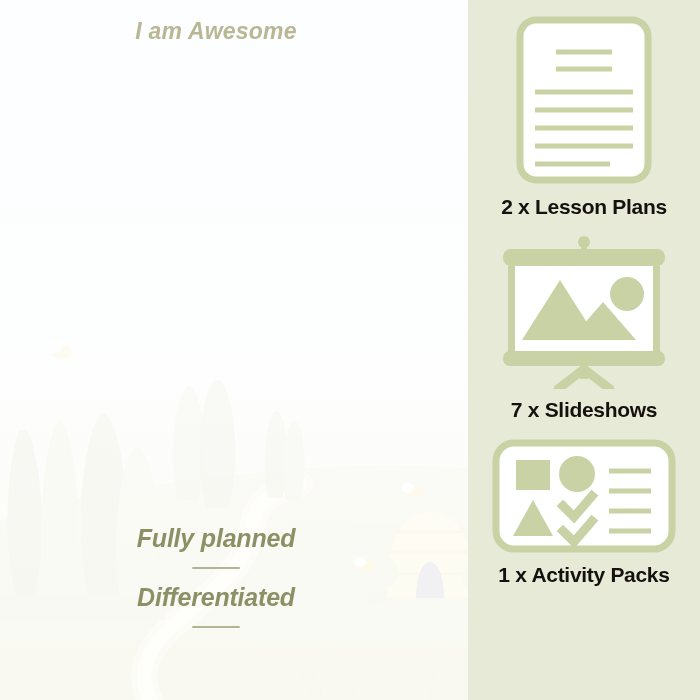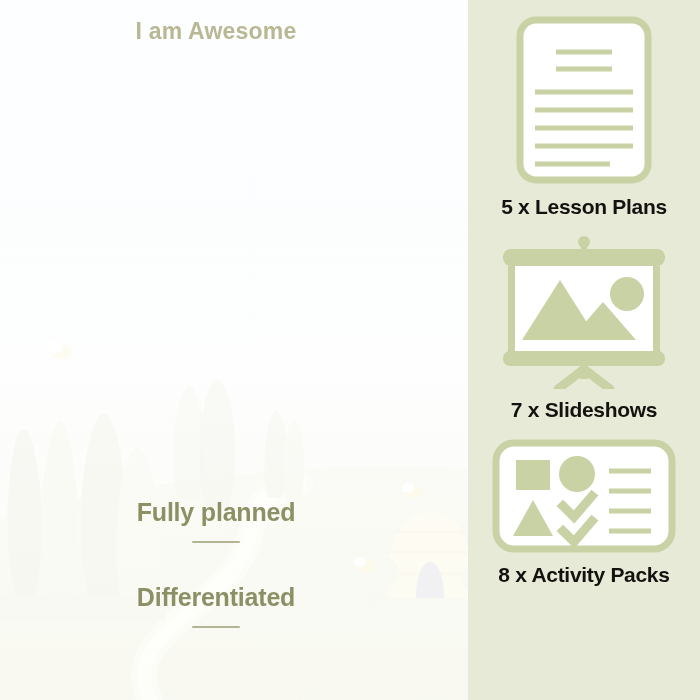--- a/index.html
+++ b/index.html
@@ -28,21 +28,21 @@
     position:absolute; left:0; top:0; width:468px; height:700px;
     background:linear-gradient(180deg, rgba(255,255,255,0.93) 0%, rgba(255,255,255,0.88) 40%, rgba(255,255,255,0.80) 70%, rgba(255,255,255,0.76) 100%);
     pointer-events:none;
   }
 
   
   #left-content {
     position:relative; z-index:5;
     width:428px; height:700px;
     padding:18px 10px 22px 14px;
-    display:flex; flex-direction:column; align-items:center;
+    display:flex; flex-direction:column; align-items:center;font-style:italic;
   }
   #headline {
     font-size:23px; font-weight:bold;
     color:#b9b794;
     letter-spacing:0.2px;
     margin-bottom:22px;
   }
   #body-copy {
     font-size:37px; line-height:1.16;
     color:#14110f; text-align:center;
@@ -52,21 +52,20 @@
   }
   #features {
     margin-top:auto;
     margin-bottom:36px;
     display:flex; flex-direction:column; align-items:center;
   }
   .feature {
     font-size:25px; font-weight:bold;
     color:#8d9065; letter-spacing:-0.2px;
     text-align:center;
-    margin-top:26px;
   }
   .feature-sep {
     width:48px; height:2px;
     background:#b2b493;
     margin:14px 0;
     border-radius:1px;
   }
 
   
   #right-panel {
@@ -178,21 +177,21 @@
             <line x1="42" y1="38" x2="98" y2="38"></line>
             <line x1="42" y1="55" x2="98" y2="55"></line>
             <line x1="21" y1="78" x2="119" y2="78"></line>
             <line x1="21" y1="96" x2="119" y2="96"></line>
             <line x1="21" y1="114" x2="119" y2="114"></line>
             <line x1="21" y1="132" x2="119" y2="132"></line>
             <line x1="21" y1="150" x2="96" y2="150"></line>
           </g>
         </svg>
       </span>
-      <div class="product-label">5 x Lesson Plans</div>
+      <div class="product-label">2 x Lesson Plans</div>
     </div>
 
     <div class="product p2">
       <span class="icon-wrap">
         <svg width="180" height="156" viewBox="0 0 180 156">
 
           <circle cx="90" cy="9" r="6" fill="#c8d2a4"></circle>
           <rect x="87" y="9" width="6" height="10" fill="#c8d2a4"></rect>
 
           <rect x="9" y="16" width="162" height="17" rx="8" fill="#c8d2a4"></rect>
@@ -231,17 +230,17 @@
           <path d="M72,93 L83,104 L101,83" fill="none" stroke="#c8d2a4" stroke-width="9" stroke-linecap="square"></path>
 
           <g stroke="#c8d2a4" stroke-width="5">
             <line x1="118" y1="33" x2="160" y2="33"></line>
             <line x1="118" y1="53" x2="160" y2="53"></line>
             <line x1="118" y1="73" x2="160" y2="73"></line>
             <line x1="118" y1="93" x2="160" y2="93"></line>
           </g>
         </svg>
       </span>
-      <div class="product-label">8 x Activity Packs</div>
+      <div class="product-label">1 x Activity Packs</div>
     </div>
 
   </div>
 </div>
 
 </body></html>

